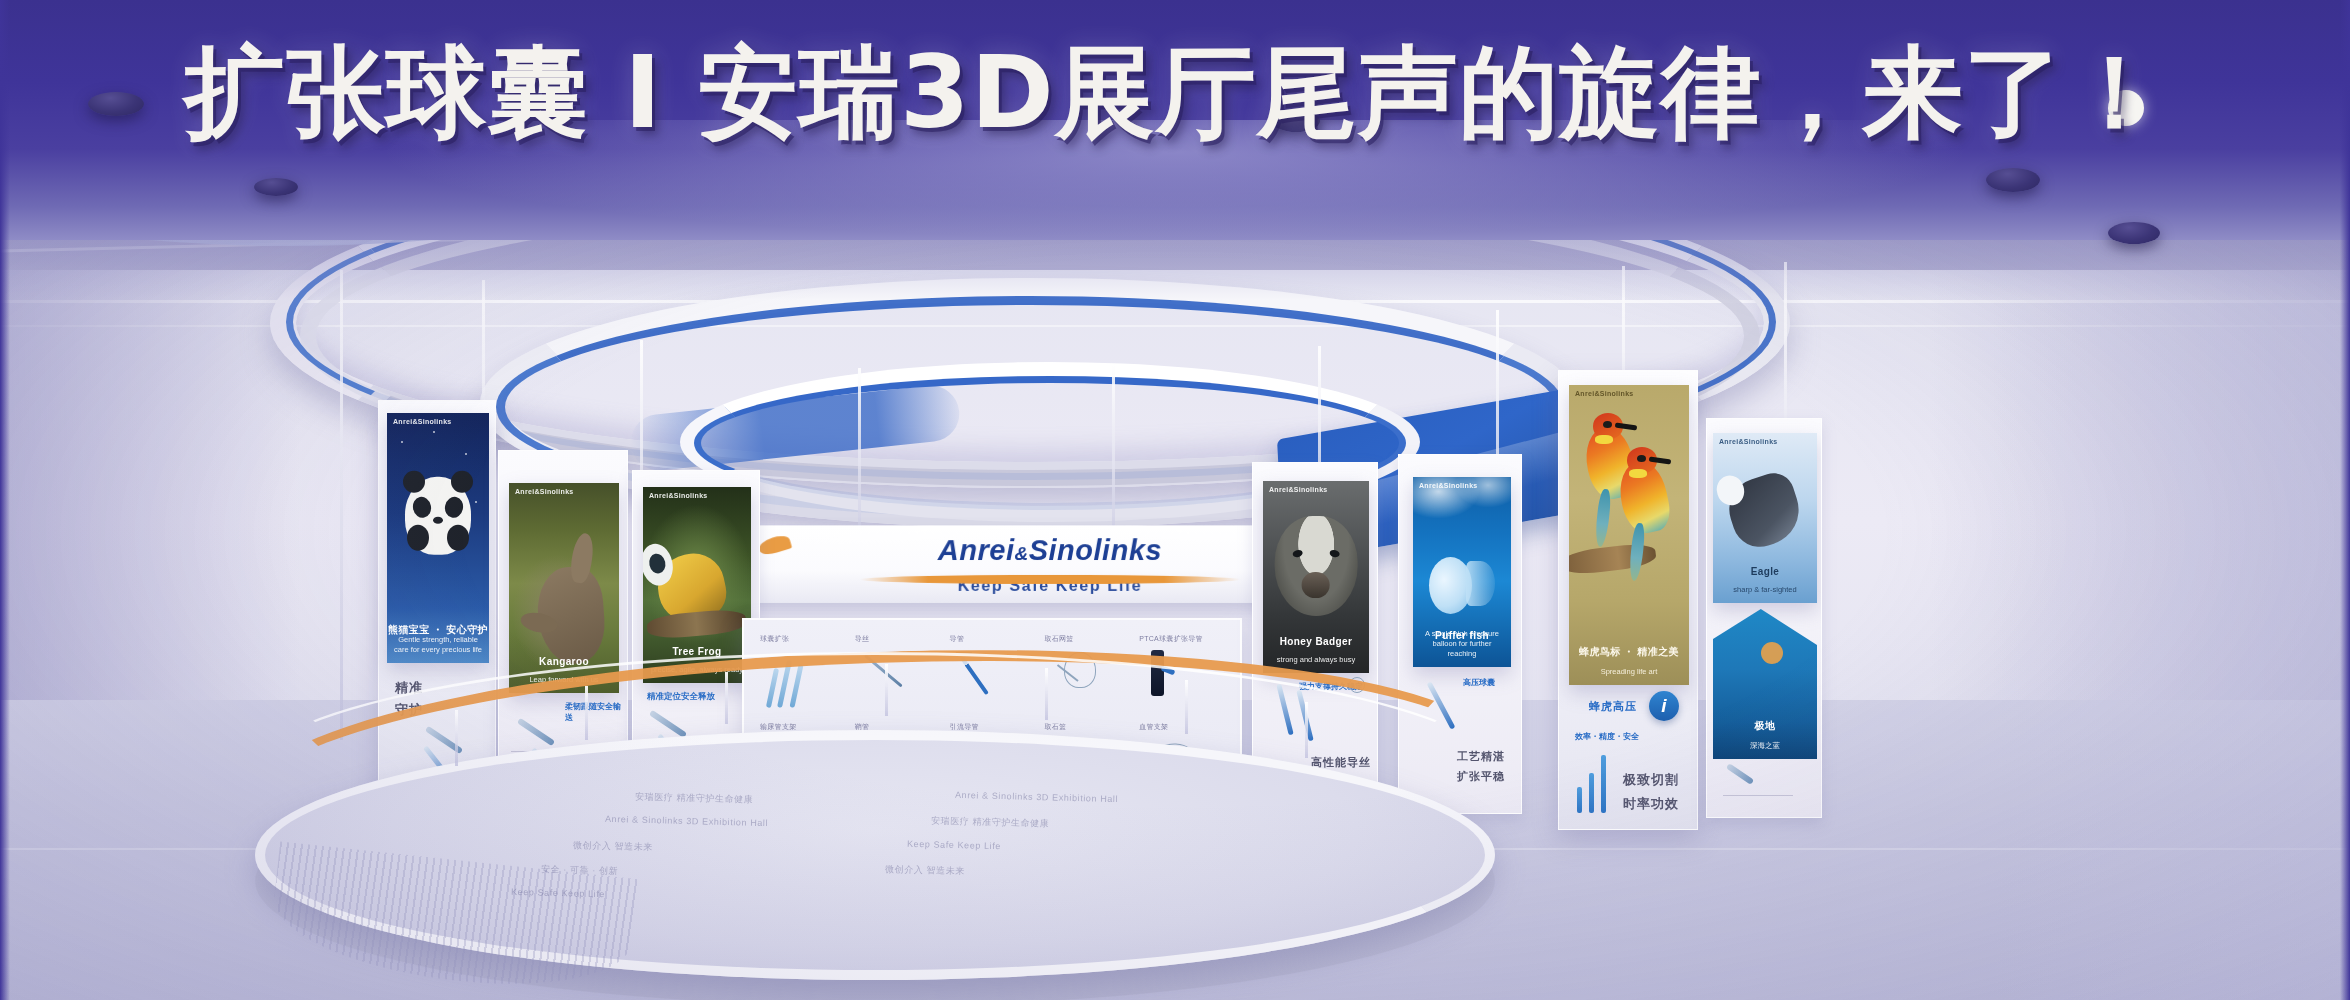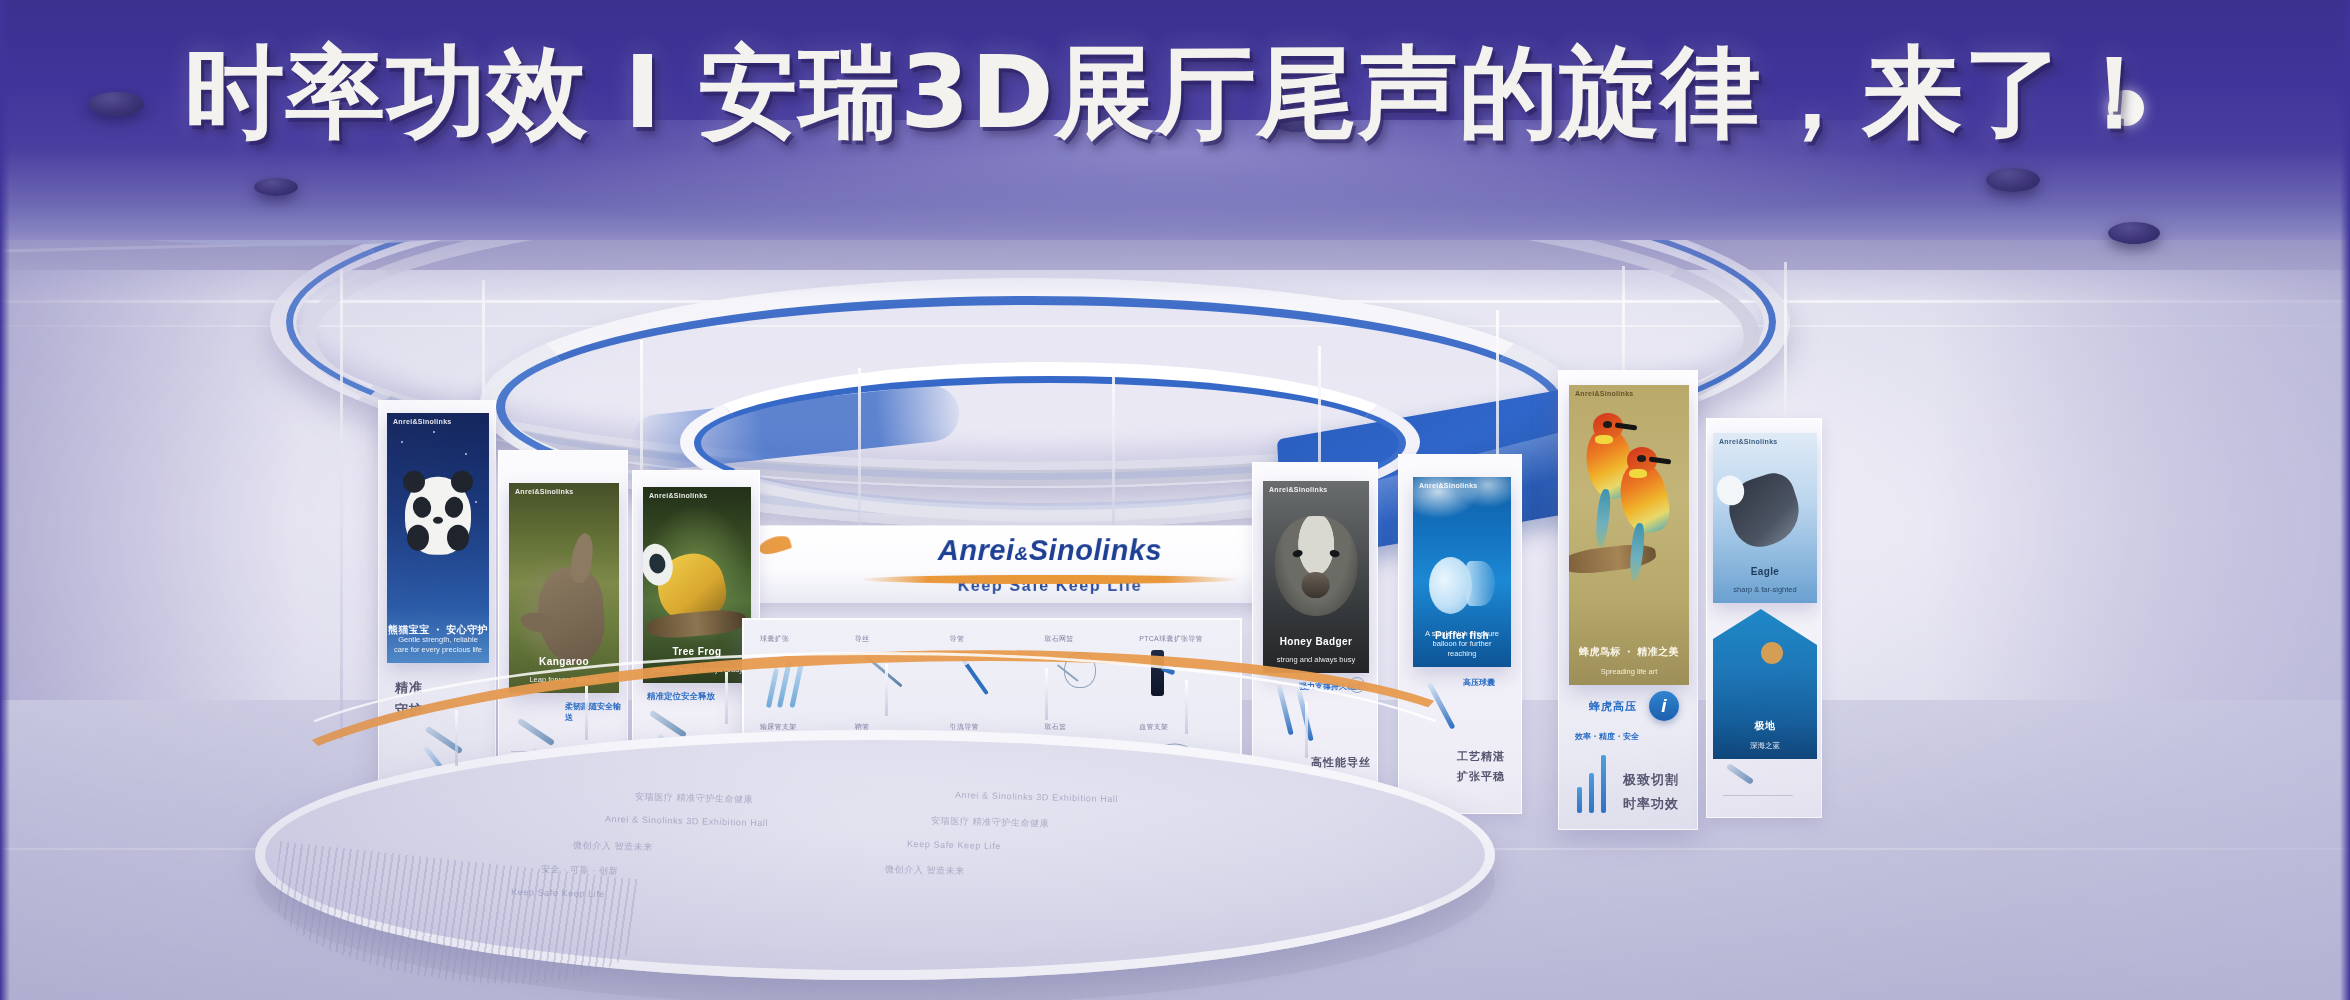--- a/index.html
+++ b/index.html
@@ -821,17 +821,17 @@
   <div class="header-band"></div>
   <div class="header-glow"></div>
 
   <div class="spot dark" style="left:88px;top:92px;width:56px;height:24px;"></div>
   <div class="spot dark" style="left:254px;top:178px;width:44px;height:18px;"></div>
   <div class="spot dark" style="left:1272px;top:110px;width:48px;height:22px;"></div>
   <div class="spot dark" style="left:1986px;top:168px;width:54px;height:24px;"></div>
   <div class="spot dark" style="left:2108px;top:222px;width:52px;height:22px;"></div>
   <div class="spot" style="left:2108px;top:90px;width:36px;height:36px;background:#f6f5f2;box-shadow:0 0 14px rgba(255,255,255,.6);"></div>
 
-  <div class="title">时率功效 I 安瑞3D展厅尾声的旋律，来了！</div>
+  <div class="title">扩张球囊 I 安瑞3D展厅尾声的旋律，来了！</div>
 
   <div class="edge-strip l"></div>
   <div class="edge-strip r"></div>
 </div>
 
 </body></html>

